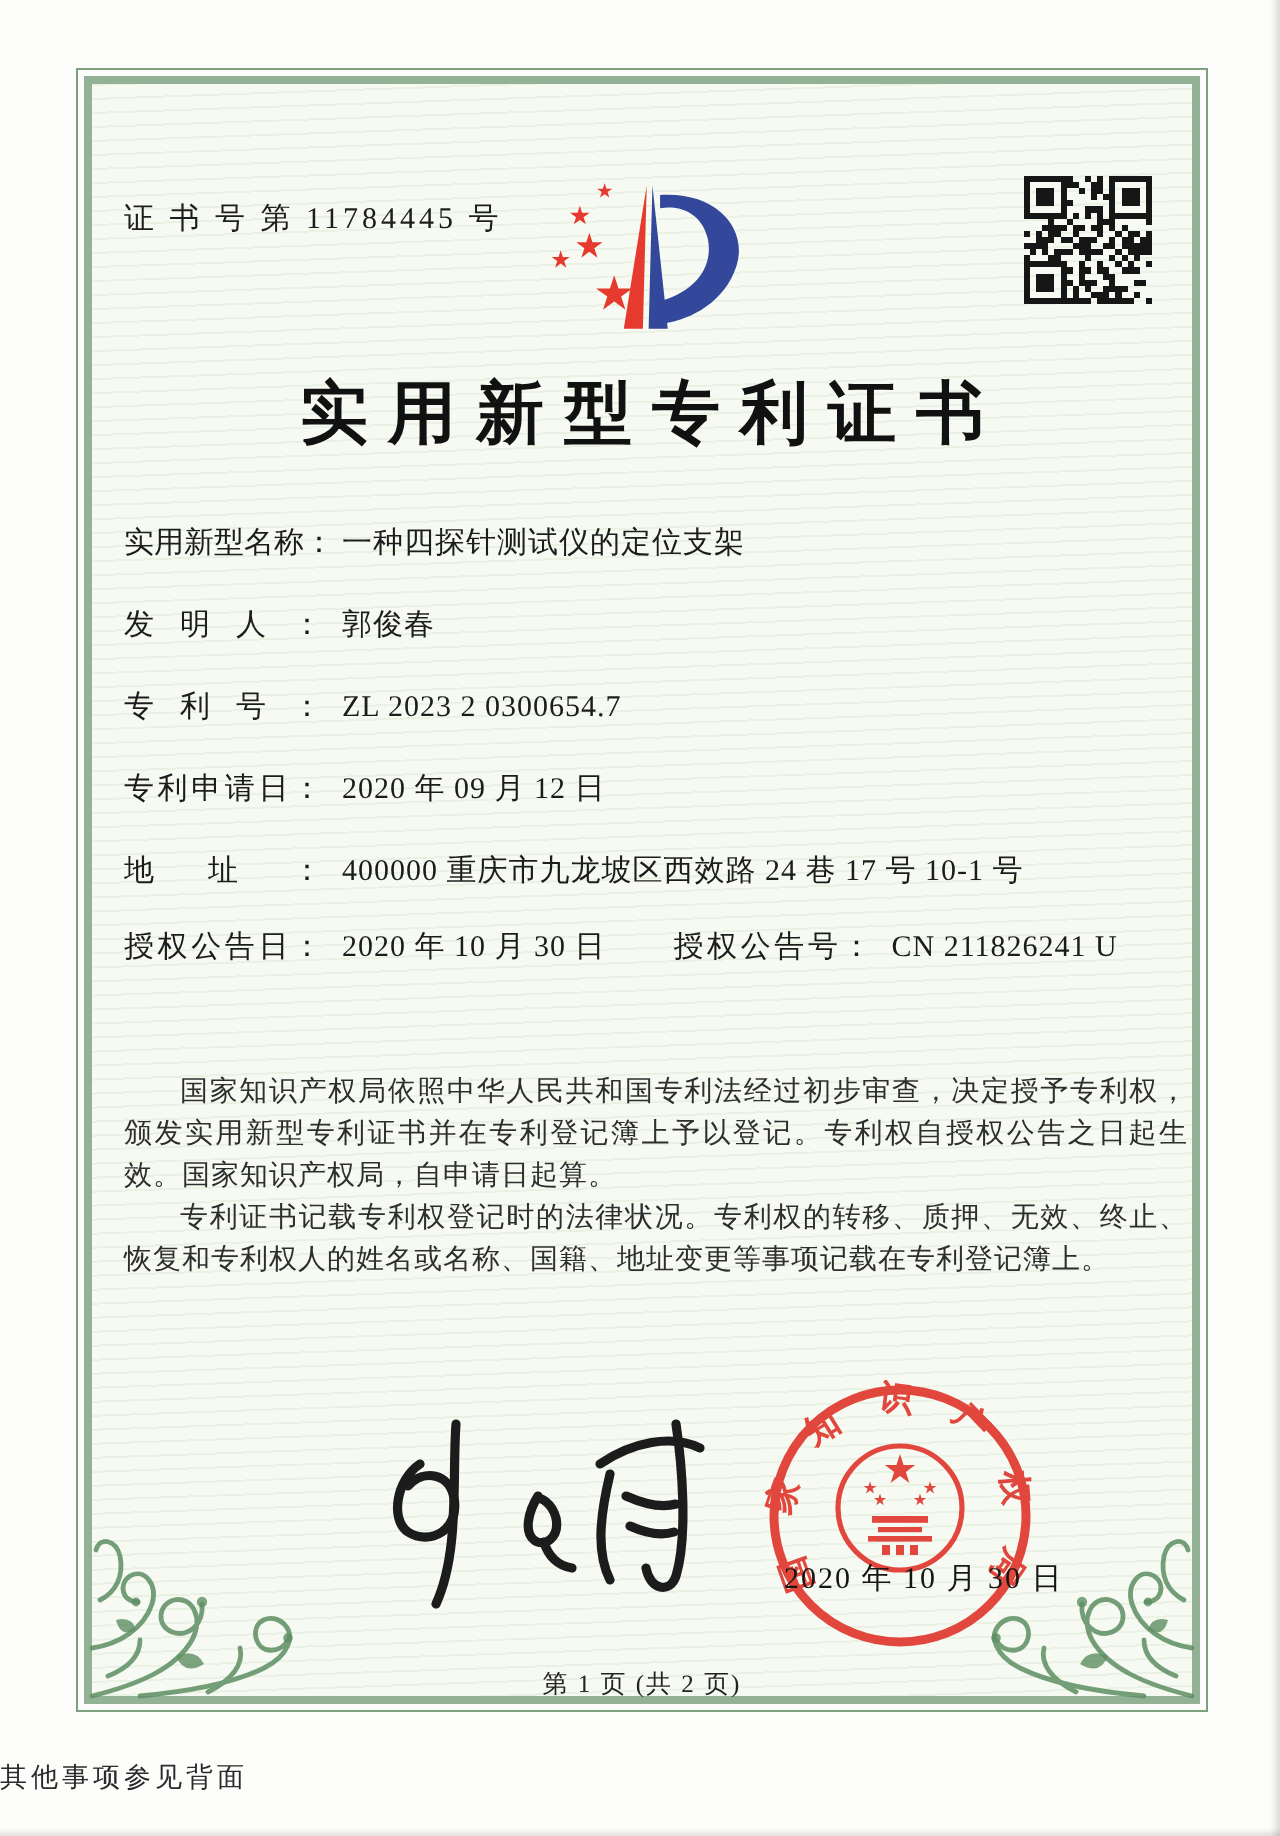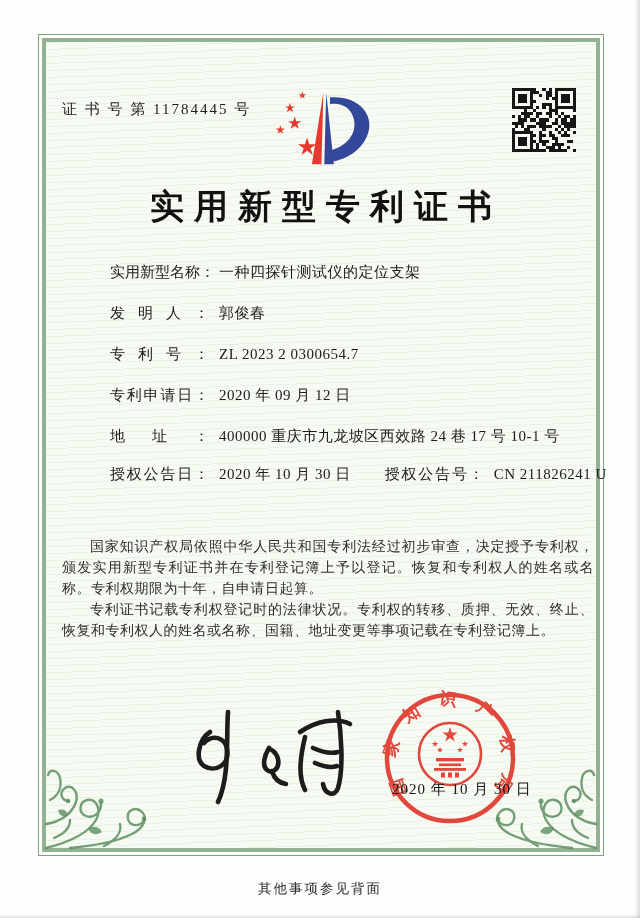--- a/index.html
+++ b/index.html
@@ -50,21 +50,21 @@
   .qr svg { width:100%; height:100%; shape-rendering:crispEdges; }
 
   .title {
     position:absolute; left:0; top:142px; width:100%;
     text-align:center; font-size:34px; font-weight:700;
     letter-spacing:10px; padding-left:10px; color:#111;
   }
 
   
   .fields { position:absolute; left:16px; top:218px; width:530px; font-size:15px; }
-  .frow { margin-bottom:16px; line-height:25px; white-space:nowrap;margin-left:48px; }
+  .frow { margin-bottom:16px; line-height:25px; white-space:nowrap; }
   .frow.tight { margin-bottom:13px; }
   .flabel {
     display:inline-block; width:6.6em;
     text-align:justify; text-align-last:justify;
     color:#1c1c1c;
   }
   .fvalue { padding-left:10px; color:#1c1c1c; letter-spacing:.5px; }
   .frow.pair .pair2 { margin-left:34px; }
 
   
@@ -88,21 +88,21 @@
     position:absolute; left:12px; top:90px; width:130px;
     font-size:15px; color:#161616; letter-spacing:1px; white-space:nowrap;
   }
 
   .page-no {
     position:absolute; left:0; top:792px; width:100%;
     text-align:center; font-size:12.5px; color:#222; letter-spacing:1px;
   }
   .back-note {
     position:absolute; left:0; top:880px; width:100%;
-    text-align:center; font-size:13.5px; color:#2a2a2a; letter-spacing:2px;
+    text-align:left; font-size:13.5px; color:#2a2a2a; letter-spacing:2px;
   }
 </style>
 </head>
 <body>
 
 <div class="page">
 
   <div class="frame-outer">
     <div class="frame-inner">
       <div class="paper">
@@ -420,21 +420,21 @@
           </div>
           <div class="frow tight">
             <span class="flabel">地址：</span><span class="fvalue">400000 重庆市九龙坡区西效路 24 巷 17 号 10-1 号</span>
           </div>
           <div class="frow pair">
             <span class="flabel">授权公告日：</span><span class="fvalue">2020 年 10 月 30 日</span><span class="pair2"><span class="flabel">授权公告号：</span><span class="fvalue">CN 211826241 U</span></span>
           </div>
         </div>
 
         <div class="paras">
-          <p>国家知识产权局依照中华人民共和国专利法经过初步审查，决定授予专利权，颁发实用新型专利证书并在专利登记簿上予以登记。恢复和专利权人的姓名或名称。专利权期限为十年，自申请日起算。</p>
+          <p>国家知识产权局依照中华人民共和国专利法经过初步审查，决定授予专利权，颁发实用新型专利证书并在专利登记簿上予以登记。专利权自授权公告之日起生效。国家知识产权局，自申请日起算。</p>
           <p>专利证书记载专利权登记时的法律状况。专利权的转移、质押、无效、终止、恢复和专利权人的姓名或名称、国籍、地址变更等事项记载在专利登记簿上。</p>
         </div>
 
 
         <svg class="signature" viewBox="0 0 180 104">
           <g stroke="#1c1c1c" fill="none" stroke-width="4.6" stroke-linecap="round" stroke-linejoin="round">
             <path d="M44,8 C42,34 46,72 34,98"></path>
             <path d="M26,28 C14,36 11,56 20,62 C31,69 46,61 43,45 C41,33 28,30 20,39"></path>
             <path d="M85,44 C80,52 78,62 83,66 C88,70 96,65 94,55 C92,47 86,45 85,45"></path>
             <path d="M88,67 C90,74 95,79 102,80"></path>
@@ -468,20 +468,21 @@
               <rect x="59" y="73.5" width="22" height="2.6"></rect>
               <rect x="54" y="78" width="32" height="2.8"></rect>
               <rect x="61" y="82.5" width="4" height="5"></rect>
               <rect x="68" y="82.5" width="4" height="5"></rect>
               <rect x="75" y="82.5" width="4" height="5"></rect>
             </g>
           </svg>
           <div class="seal-date">2020 年 10 月 30 日</div>
         </div>
 
+        <div class="page-no">第 1 页 (共 2 页)</div>
 
       </div>
     </div>
   </div>
 
   <div class="back-note">其他事项参见背面</div>
 
   <div class="photo-edge-r"></div>
   <div class="photo-edge-b"></div>
 </div>

